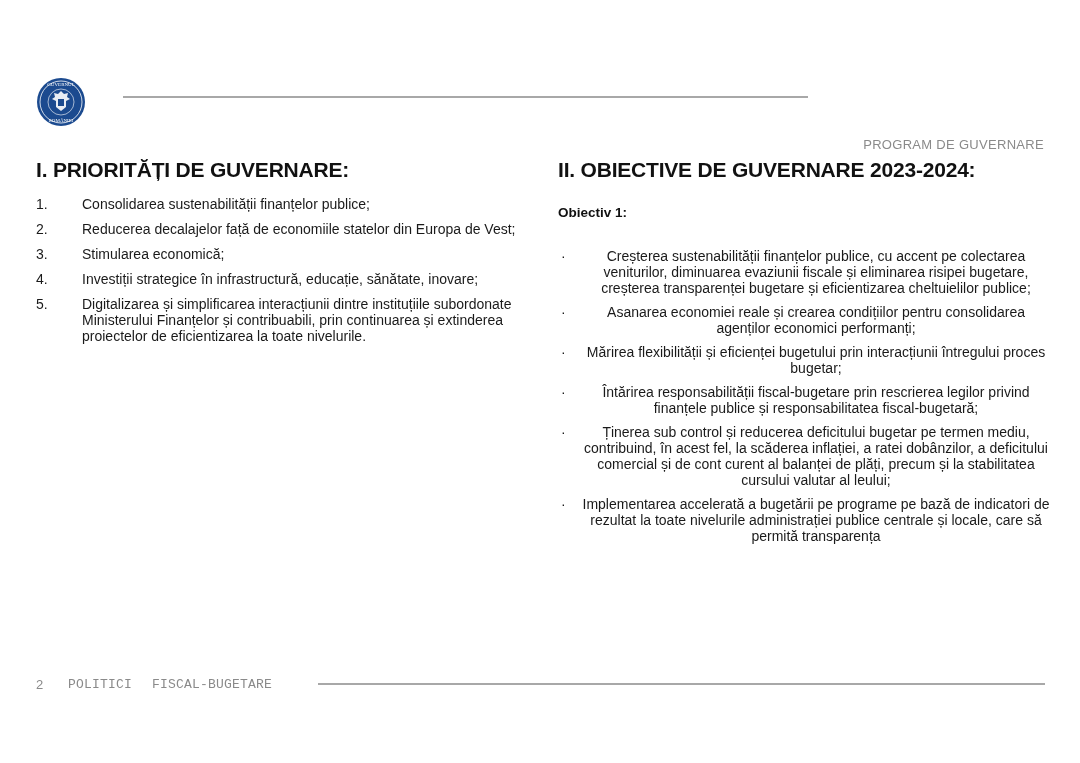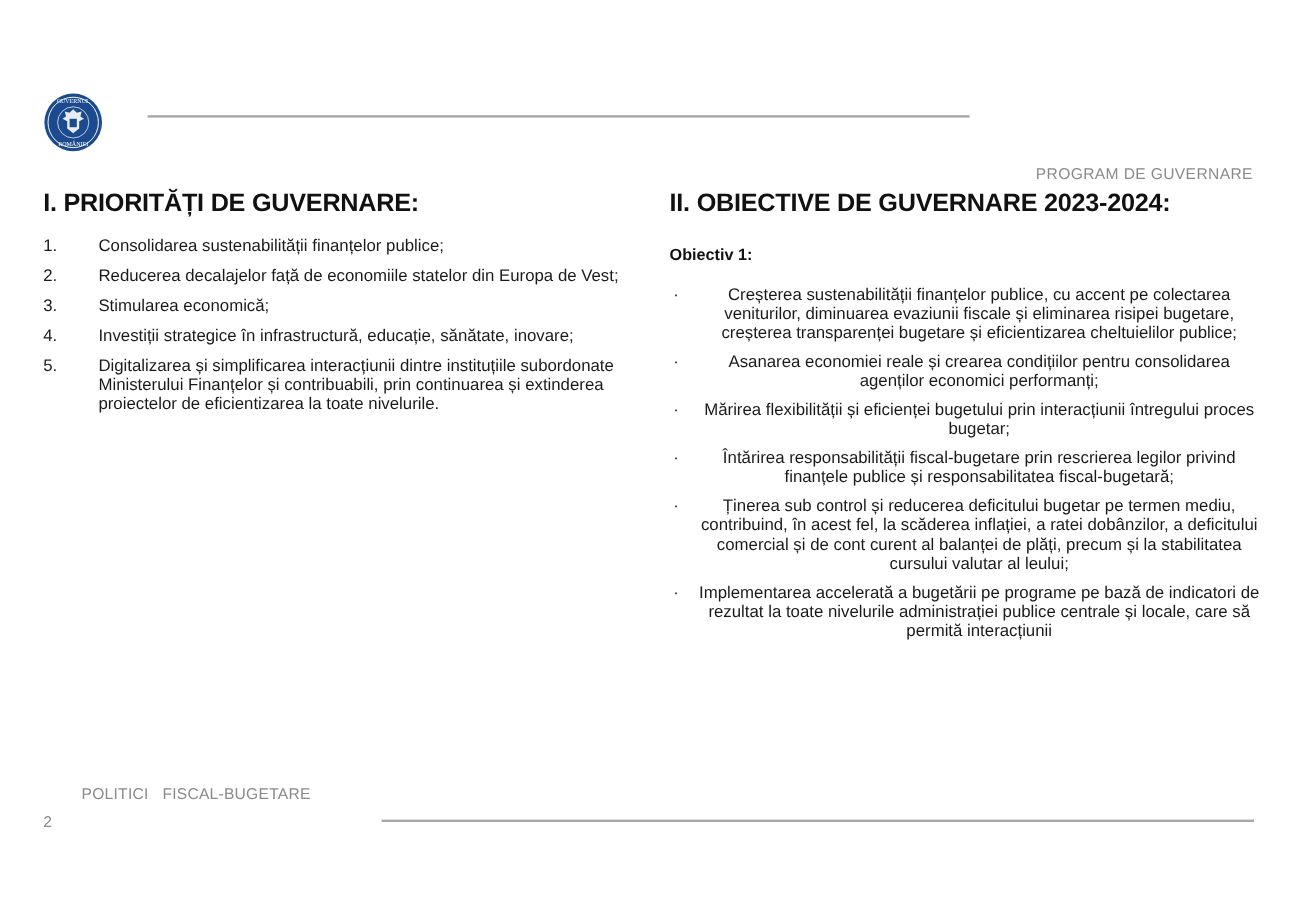--- a/index.html
+++ b/index.html
@@ -12,31 +12,31 @@
     .col-left { position: absolute; left: 36px; top: 158px; width: 480px; }
     .col-right { position: absolute; left: 558px; top: 158px; width: 492px; }
 
     h2 { margin: 0 0 14px 0; font-size: 21px; font-weight: bold; color: #111; letter-spacing: -0.2px; }
 
     ol.priorities { list-style: none; padding: 0; margin: 0; }
     ol.priorities li { display: flex; font-size: 14px; line-height: 16px; margin-bottom: 9px; color: #1a1a1a; }
     ol.priorities li .num { width: 24px; flex: none; }
     ol.priorities li .txt { flex: 1; margin-left: 22px; }
 
-    .objective { display: flex; font-size: 13.5px; font-weight: bold; line-height: 16px; margin-top: 23px; margin-bottom: 16px; color: #111; }
+    .objective { display: flex; font-size: 13.5px; font-weight: bold; line-height: 16px; margin-top: 23px; margin-bottom: 27px; color: #111; }
     .objective .lbl { width: 110px; flex: none; }
     .objective .desc { flex: 1; padding-right: 30px; }
 
     ul.measures { list-style: none; padding: 0; margin: 0; }
     ul.measures li { display: flex; font-size: 14px; line-height: 16px; margin-bottom: 8px; color: #1a1a1a; }
     ul.measures li .bullet { width: 24px; flex: none; padding-left: 3px; box-sizing: border-box; }
     ul.measures li .txt { flex: 1; text-align: center; }
 
     .footer-num { position: absolute; left: 36px; top: 677px; font-size: 13px; color: #8a8a8a; }
-    .footer-label { position: absolute; left: 68px; top: 654px; font-size: 13px; color: #8a8a8a; letter-spacing: 0.2px; word-spacing: 2px; }
+    .footer-label { position: absolute; left: 68px; top: 677px; font-size: 13px; color: #8a8a8a; letter-spacing: 0.2px; word-spacing: 2px; font-family: Liberation Mono, monospace; }
     .bottom-rule { position: absolute; left: 318px; top: 683px; width: 727px; height: 2px; background: #a8a8a8; }
   </style>
 </head>
 <body>
 
 <div class="logo">
   <svg width="50" height="50" viewBox="0 0 50 50">
     <circle cx="25" cy="25" r="24" fill="#1b4a8f"></circle>
     <circle cx="25" cy="25" r="21" fill="none" stroke="#ffffff" stroke-width="0.8"></circle>
     <circle cx="25" cy="25" r="13" fill="none" stroke="#ffffff" stroke-width="0.6"></circle>
@@ -96,20 +96,20 @@
     <li>
         <span class="bullet">·</span>
         <span class="txt">Întărirea responsabilității fiscal-bugetare prin rescrierea legilor privind finanțele publice și responsabilitatea fiscal-bugetară;</span>
       </li>
     <li>
         <span class="bullet">·</span>
         <span class="txt">Ținerea sub control și reducerea deficitului bugetar pe termen mediu, contribuind, în acest fel, la scăderea inflației, a ratei dobânzilor, a deficitului comercial și de cont curent al balanței de plăți, precum și la stabilitatea cursului valutar al leului;</span>
       </li>
     <li>
         <span class="bullet">·</span>
-        <span class="txt">Implementarea accelerată a bugetării pe programe pe bază de indicatori de rezultat la toate nivelurile administrației publice centrale și locale, care să permită interacțiunii</span>
+        <span class="txt">Implementarea accelerată a bugetării pe programe pe bază de indicatori de rezultat la toate nivelurile administrației publice centrale și locale, care să permită transparența</span>
       </li>
   </ul>
 </div>
 
 <div class="footer-num">2</div>
 <div class="footer-label" style="white-space: pre;">POLITICI  FISCAL-BUGETARE</div>
 <div class="bottom-rule"></div>
 
 </body></html>

